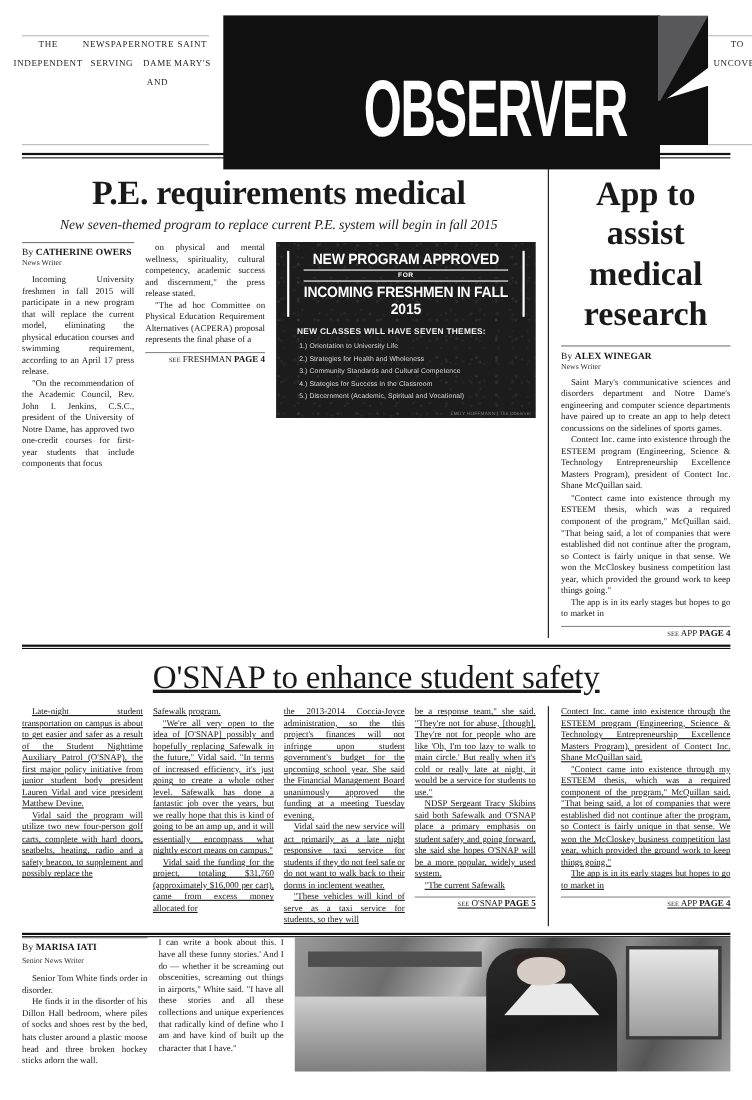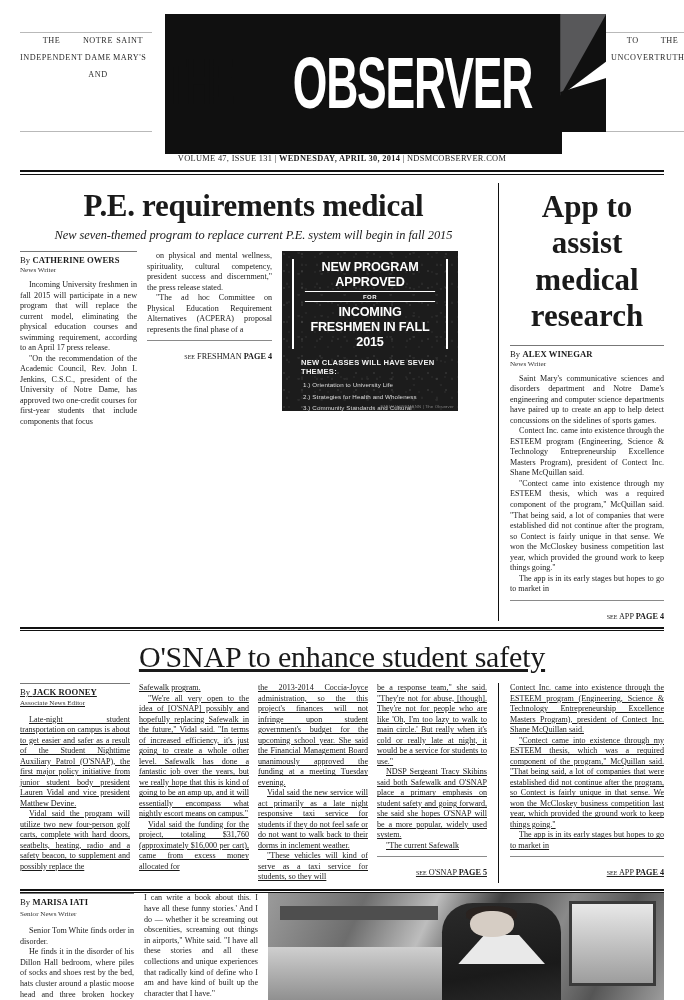--- a/index.html
+++ b/index.html
@@ -17,21 +17,21 @@
   .masthead { display:flex; align-items:stretch; height:100px; margin-top:32px; }
   .mh-side {
     width:170px; display:flex; flex-direction:row; justify-content:center;
     text-align:center; font-size:8.2px; letter-spacing:.55px;
     line-height:2.05; font-family:"Liberation Serif", serif;
     border-top:1px solid #b9b9b9; border-bottom:1px solid #b9b9b9;
     color:#2a2a2a;
   }
   .mh-side.left { padding-right:6px; }
   .mh-side.right { padding-left:6px; }
-  .mh-center { flex:1; position:relative; display:flex; align-items:center; }
+  .mh-center { flex:1; position:relative; display:flex; align-items:flex-end; }
   .mh-black {
     position:absolute; left:13px; right:44px; top:-18px; bottom:-22px;
     background:#101010;
   }
   .mh-fold-a {
     position:absolute; right:0px; top:-18px; width:46px; height:82px;
     background:#101010;
     clip-path:polygon(0 0, 100% 0, 100% 58%, 0 100%);
   }
   .mh-fold-b {
@@ -89,28 +89,28 @@
   }
 
   .byline-box { border-top:1px solid #777; padding-top:3px; margin-bottom:6px; }
   .byline { font-size:8.6px; font-weight:bold; letter-spacing:.1px; }
   .byline .by-lower { font-weight:normal; }
   .byrole { font-size:7.1px; color:#333; margin-top:1px; }
   .col { font-size:8.1px; line-height:1.3; text-align:justify; }
   .col p { margin:0 0 0 0; text-indent:9px; }
   .col p.first { text-indent:9px; }
   .jump {
-    border-top:1px solid #8a8a8a; margin-top:5px; padding-top:11px;
+    border-top:1px solid #8a8a8a; margin-top:5px; padding-top:1px;
     text-align:right; font-size:8.2px; font-variant:small-caps;
   }
   .jump b { font-weight:bold; }
 
   
   .gfx {
-    width:176px; height:160px; background:#1c1c1c; position:relative;
+    width:236px; height:160px; background:#1c1c1c; position:relative;
     overflow:hidden; color:#fff; flex:none;
   }
   .gfx .noise {
     position:absolute; inset:0;
     background-image:
       radial-gradient(circle at 12% 18%, rgba(255,255,255,.10) 1px, transparent 1.4px),
       radial-gradient(circle at 72% 9%, rgba(255,255,255,.08) 1px, transparent 1.4px),
       radial-gradient(circle at 33% 72%, rgba(255,255,255,.07) 1px, transparent 1.4px),
       radial-gradient(circle at 88% 58%, rgba(255,255,255,.06) 1px, transparent 1.4px),
       radial-gradient(circle at 55% 40%, rgba(255,255,255,.05) 1px, transparent 1.4px);
@@ -206,20 +206,21 @@
   }
 </style>
 </head>
 <body>
 
 <div class="page">
 
   <div class="masthead">
     <div class="mh-side left">
       <div>THE INDEPENDENT</div>
+      <div>NEWSPAPER SERVING</div>
       <div>NOTRE DAME AND</div>
       <div>SAINT MARY'S</div>
     </div>
 
     <div class="mh-center">
       <div class="mh-black"></div>
       <div class="mh-fold-a"></div>
       <div class="mh-fold-b"></div>
       <div class="mh-fold-c"></div>
       <div class="mh-title">
@@ -229,27 +230,20 @@
     </div>
 
     <div class="mh-side right">
       <div>TO UNCOVER</div>
       <div>THE TRUTH</div>
       <div>AND REPORT</div>
       <div>IT ACCURATELY</div>
     </div>
   </div>
 
-  <div class="volline">
-    <span>VOLUME 47, ISSUE 131</span>
-    <span>|</span>
-    <b>WEDNESDAY, APRIL 30, 2014</b>
-    <span>|</span>
-    <span>NDSMCOBSERVER.COM</span>
-  </div>
 
   <hr class="rule-dark">
   <hr class="rule-thin" style="margin-top:1.5px">
 
   <div class="top-wrap">
 
     <div class="top-left">
       <div class="hl-main">P.E. requirements medical</div>
       <div class="hl-deck">New seven-themed program to replace current P.E. system will begin in fall 2015</div>
 
@@ -261,21 +255,21 @@
             <div class="byrole">News Writer</div>
           </div>
           <div class="col">
             <p class="first">Incoming University freshmen in fall 2015 will participate in a new program that will replace the current model, eliminating the physical education courses and swimming requirement, according to an April 17 press release.</p>
             <p>"On the recommendation of the Academic Council, Rev. John I. Jenkins, C.S.C., president of the University of Notre Dame, has approved two one-credit courses for first-year students that include components that focus</p>
           </div>
         </div>
 
         <div style="width:125px;">
           <div class="col">
-            <p>on physical and mental wellness, spirituality, cultural competency, president success and discernment," the press release stated.</p>
+            <p>on physical and mental wellness, spirituality, cultural competency, academic success and discernment," the press release stated.</p>
             <p>"The ad hoc Committee on Physical Education Requirement Alternatives (ACPERA) proposal represents the final phase of a</p>
           </div>
           <div class="jump">
             <span>see FRESHMAN </span><b>PAGE 4</b>
           </div>
         </div>
 
         <div class="gfx">
           <div class="noise"></div>
           <div class="gfx-inner">
@@ -318,24 +312,20 @@
   <hr class="rule-dark" style="margin-top:6px">
   <hr class="rule-thin" style="margin-top:1.5px">
 
   <div class="sec2">
     <div class="hl-osnap">O'SNAP to enhance student safety</div>
 
     <div class="osnap-wrap">
       <div class="osnap-left">
         <div class="cols-4">
           <div class="col" style="width:112px;">
-            <div class="byline-box">
-              <div class="byline"><span class="by-lower">By </span><span>JACK ROONEY</span></div>
-              <div class="byrole">Associate News Editor</div>
-            </div>
             <p>Late-night student transportation on campus is about to get easier and safer as a result of the Student Nighttime Auxiliary Patrol (O'SNAP), the first major policy initiative from junior student body president Lauren Vidal and vice president Matthew Devine.</p>
             <p>Vidal said the program will utilize two new four-person golf carts, complete with hard doors, seatbelts, heating, radio and a safety beacon, to supplement and possibly replace the</p>
           </div>
           <div class="col" style="width:112px;">
             <p style="text-indent:0">Safewalk program.</p>
             <p>"We're all very open to the idea of [O'SNAP] possibly and hopefully replacing Safewalk in the future," Vidal said. "In terms of increased efficiency, it's just going to create a whole other level. Safewalk has done a fantastic job over the years, but we really hope that this is kind of going to be an amp up, and it will essentially encompass what nightly escort means on campus."</p>
             <p>Vidal said the funding for the project, totaling $31,760 (approximately $16,000 per cart), came from excess money allocated for</p>
           </div>
           <div class="col" style="width:112px;">
             <p style="text-indent:0">the 2013-2014 Coccia-Joyce administration, so the this project's finances will not infringe upon student government's budget for the upcoming school year. She said the Financial Management Board unanimously approved the funding at a meeting Tuesday evening.</p>

